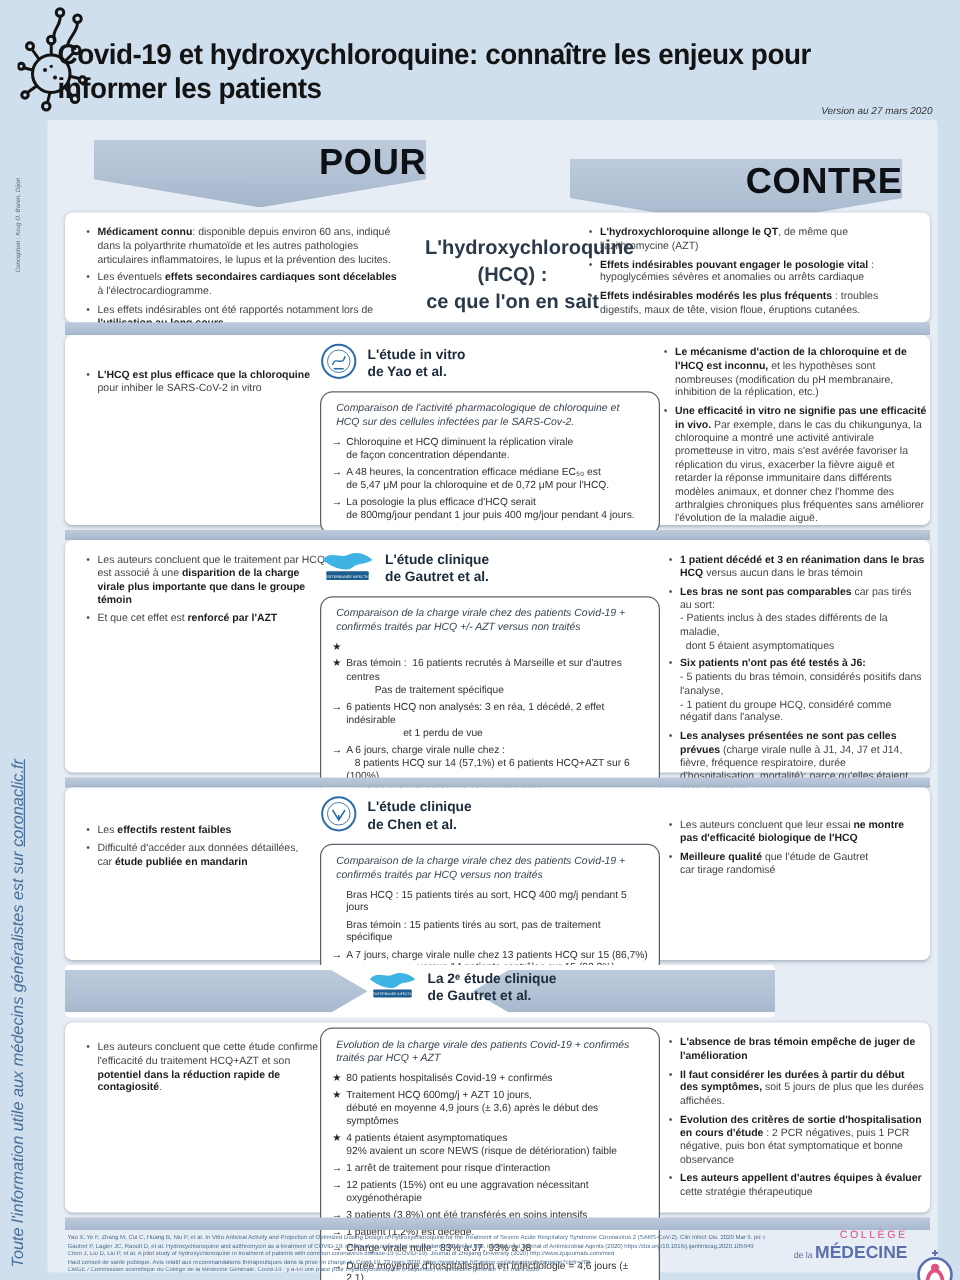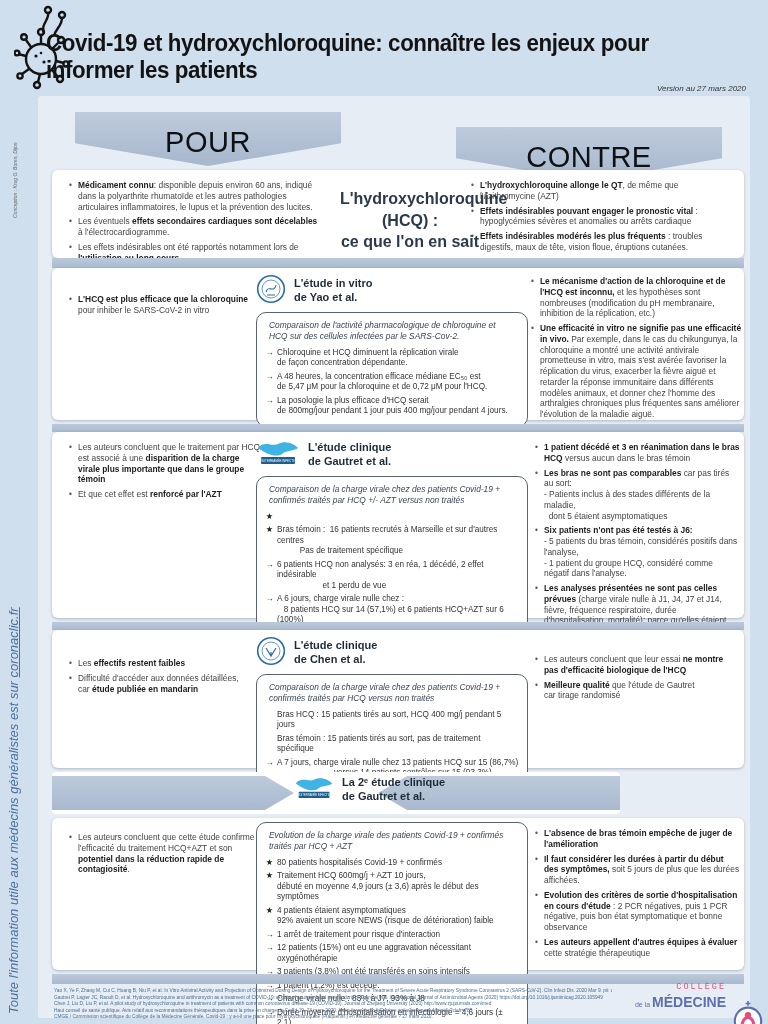--- a/index.html
+++ b/index.html
@@ -16,21 +16,21 @@
           transform:rotate(-90deg);transform-origin:0 0;white-space:nowrap;}
   .sidebar-note{position:absolute;left:6px;top:1014px;width:600px;font-size:13px;font-style:italic;
           color:#4a6f98;transform:rotate(-90deg);transform-origin:0 0;white-space:nowrap;}
   .sidebar-note a{color:#4a6f98;text-decoration:underline;}
 
   
   .panel{position:absolute;left:38px;top:96px;width:712px;height:922px;background:#e7edf4;border-radius:3px;}
   .band{position:absolute;left:52px;width:692px;background:linear-gradient(#bccadb,#a9b9ce);}
   .banner{position:absolute;width:266px;height:54px;background:linear-gradient(#bdcbdc,#a7b7cc);
           clip-path:polygon(0 0,100% 0,100% 58%,50% 100%,0 58%);
-          text-align:center;font-size:29px;font-weight:400;color:#0d1014;letter-spacing:.5px;padding-top:14px;box-sizing:border-box;}
+          text-align:right;font-size:29px;font-weight:700;color:#0d1014;letter-spacing:.5px;padding-top:2px;box-sizing:border-box;}
 
   
   .card{position:absolute;left:52px;width:692px;background:#fff;border-radius:6px;
         box-shadow:0 1px 3px rgba(60,80,105,.35);}
   .col-left,.col-center,.col-right{position:absolute;}
   .col-left{left:14px;top:10px;width:196px;}
   .col-center{left:204px;top:4px;width:272px;}
   .col-right{left:480px;top:10px;width:208px;}
 
   
@@ -71,21 +71,21 @@
   .ribbon{position:absolute;top:4px;width:242px;height:34px;background:linear-gradient(#bccadb,#a9b9ce);}
   .ribbon.left{left:0;clip-path:polygon(0 0,88% 0,100% 50%,88% 100%,0 100%);}
   .ribbon.right{right:0;clip-path:polygon(12% 0,100% 0,100% 100%,12% 100%,0 50%);}
   .band5 .study-header{position:absolute;left:242px;top:2px;width:208px;margin:0;}
 
   
   .refs{position:absolute;left:54px;top:988px;width:558px;}
   .ref-line{font-size:4.8px;line-height:6.6px;color:#4a6e92;white-space:nowrap;overflow:hidden;}
   .cmge{position:absolute;left:616px;top:983px;width:148px;display:flex;align-items:center;justify-content:flex-end;gap:6px;}
   .cmge-text{text-align:right;line-height:1.15;}
-  .cmge-l1{font-size:8.5px;letter-spacing:2px;color:#e0517f;font-family:Liberation Mono, monospace;}
+  .cmge-l1{font-size:8.5px;letter-spacing:2px;color:#e0517f;}
   .cmge-l2a{font-size:7px;color:#5b6fae;}
   .cmge-l2b{font-size:14px;font-weight:700;color:#5b6fae;}
   .cmge-l3{font-size:8.5px;font-weight:700;letter-spacing:1.5px;color:#e0517f;margin-top:36px;}
 </style>
 </head>
 <body>
 
 <div class="page">
 
   <span class="virus">
@@ -151,21 +151,21 @@
       <div>L'hydroxychloroquine (HCQ) :</div>
       <div>ce que l'on en sait</div>
     </div>
     <div class="col-right">
         <div class="li">
           <span class="mk">•</span>
           <span class="tx"><span class="bb">L'hydroxychloroquine allonge le QT</span><span>, de même que l'azithromycine (AZT)</span></span>
         </div>
         <div class="li">
           <span class="mk">•</span>
-          <span class="tx"><span class="bb">Effets indésirables pouvant engager le pronostic vital</span><span> : hypoglycémies sévères et anomalies ou arrêts cardiaque</span></span>
+          <span class="tx"><span class="bb">Effets indésirables pouvant engager le posologie vital</span><span> : hypoglycémies sévères et anomalies ou arrêts cardiaque</span></span>
         </div>
         <div class="li">
           <span class="mk">•</span>
           <span class="tx"><span class="bb">Effets indésirables modérés les plus fréquents</span><span> : troubles digestifs, maux de tête, vision floue, éruptions cutanées.</span></span>
         </div>
       </div>
   </div>
 
   <div class="band" style="top:258px;height:10px;"></div>
 

